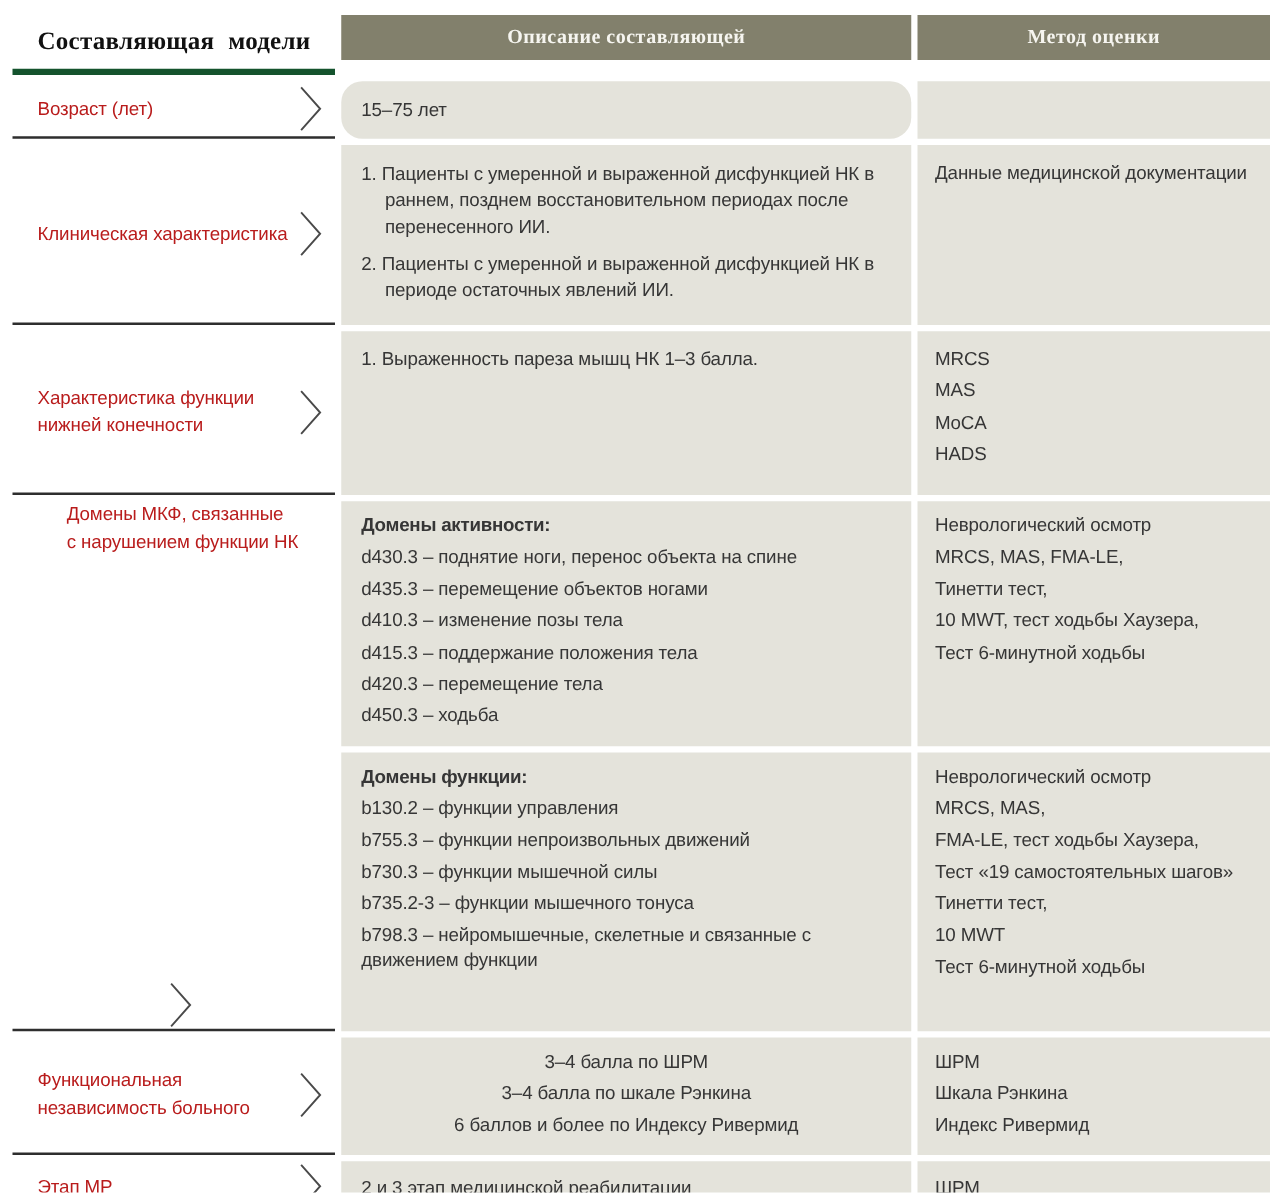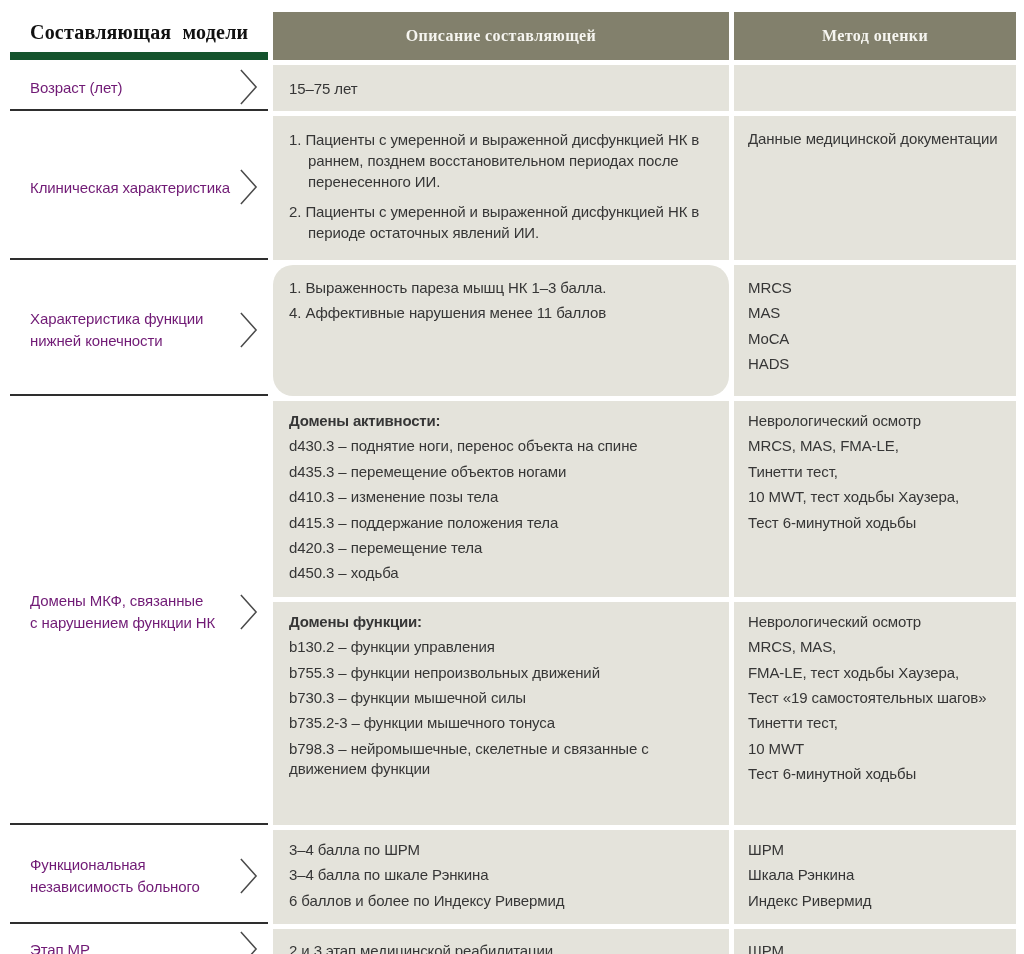--- a/index.html
+++ b/index.html
@@ -20,58 +20,58 @@
   .c1{grid-column:1;}
   .c2{grid-column:2;}
   .c3{grid-column:3;}
 
   
   .hc1{
     height:48px;box-sizing:border-box;
     margin-left:10px;
     display:flex;align-items:center;
     padding-left:20px;
-    border-bottom:8px solid #14532d;
+    border-bottom:5px solid #14532d;
     font-family:"Liberation Serif",serif;
     font-weight:bold;font-size:20px;color:#111;
     word-spacing:6px;letter-spacing:.2px;
   }
   .hc{
-    height:48px;box-sizing:border-box;
+    height:36px;box-sizing:border-box;
     background:#82806c;
     display:flex;align-items:center;justify-content:center;
     font-family:"Liberation Serif",serif;
     font-weight:bold;font-size:16px;color:#f6f5f0;
     letter-spacing:.4px;
   }
 
   
   .lc{
     margin-left:10px;
     border-bottom:2px solid #2e2e2e;
     display:flex;align-items:center;justify-content:space-between;
     padding:0 6px 0 20px;
-    font-size:15px;color:#701a75;letter-spacing:-.1px;
+    font-size:15px;color:#b91c1c;letter-spacing:-.1px;
   }
   .lbl-line{line-height:1.45;}
   .chev{width:19px;height:38px;flex-shrink:0;margin-right:4px;}
 
   
   .dc,.mc{
     background:#e4e3db;
     box-sizing:border-box;
     font-size:15px;color:#363636;letter-spacing:-.1px;
     padding:10px 16px 8px 16px;
   }
   .mc{padding:10px 14px 8px 14px;}
   .vcenter{display:flex;align-items:center;padding-top:0;padding-bottom:0;}
 
-  .mh1{min-height:46px;} .mh2{min-height:127px;} .mh3{min-height:131px;border-radius:20px;}
+  .mh1{min-height:46px;border-radius:17px;} .mh2{min-height:127px;} .mh3{min-height:131px;}
   .mh4a{min-height:183px;} .mh4b{min-height:223px;}
-  .mh5{min-height:88px;} .mh6{min-height:43px;}
+  .mh5{min-height:88px;text-align:center;} .mh6{min-height:43px;}
 
   .line{line-height:1.36;margin-bottom:5px;}
   .hang{line-height:1.4;margin-bottom:9px;padding-left:19px;text-indent:-19px;}
   .domain-title{font-weight:bold;line-height:1.36;margin-bottom:5px;letter-spacing:-.2px;}
   .mline{line-height:1.36;margin-bottom:5px;}
   .pt4{padding-top:13px;}
 </style>
 </head>
 <body>
 
@@ -117,31 +117,30 @@
       <div>
           <div class="lbl-line">Характеристика функции</div>
           <div class="lbl-line">нижней конечности</div>
         </div>
       <svg class="chev" viewBox="0 0 20 40">
           <path d="M2 2 L18 20 L2 38" fill="none" stroke="#4a4a4a" stroke-width="1.6"></path>
         </svg>
     </div>
     <div class="dc c2 mh3 pt4">
         <div class="line">1. Выраженность пареза мышц НК 1–3 балла.</div>
-        <div class="line">4. Аффективные нарушения менее 11 баллов</div>
       </div>
     <div class="mc c3 pt4">
         <div class="mline">MRCS</div>
         <div class="mline">MAS</div>
         <div class="mline">MoCA</div>
         <div class="mline">HADS</div>
       </div>
   </div>
 
-  <div class="lc c1" style="grid-row:span 2;">
+  <div class="lc c1" style="grid-row:span 2;flex-direction:column;">
     <div>
         <div class="lbl-line">Домены МКФ, связанные</div>
         <div class="lbl-line">с нарушением функции НК</div>
       </div>
     <svg class="chev" viewBox="0 0 20 40">
         <path d="M2 2 L18 20 L2 38" fill="none" stroke="#4a4a4a" stroke-width="1.6"></path>
       </svg>
   </div>
 
   <div class="dc c2 mh4a">

